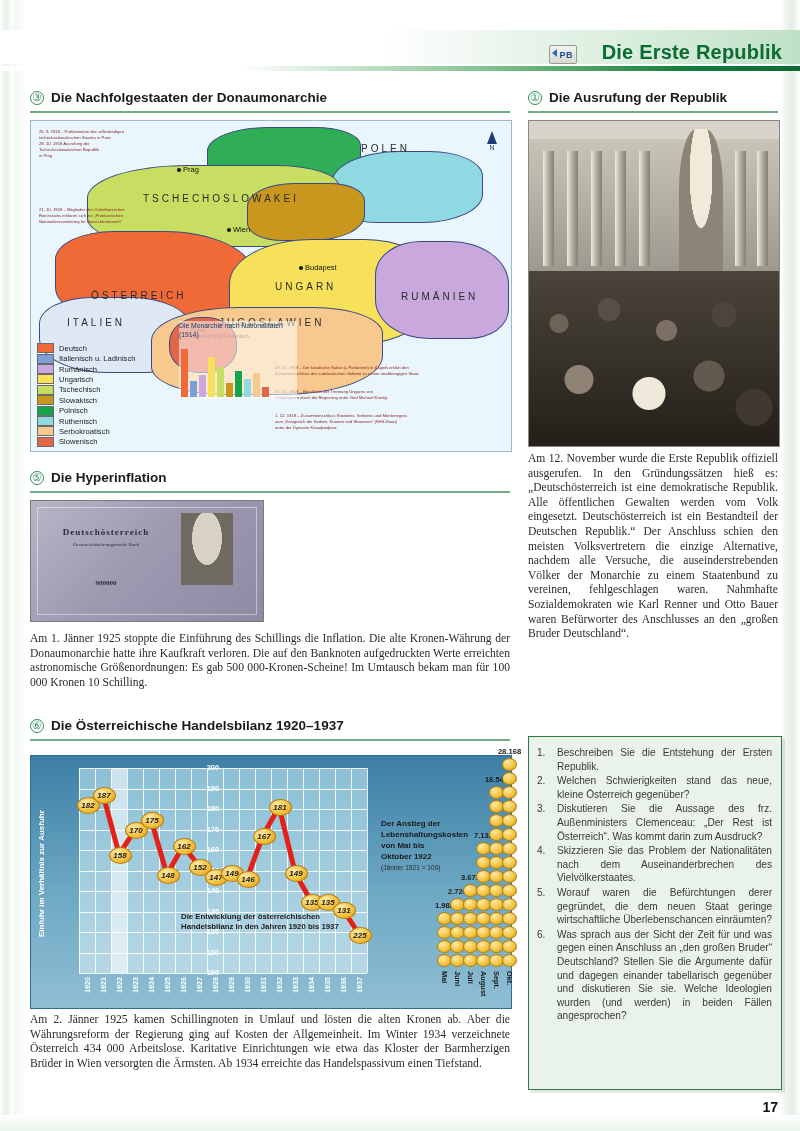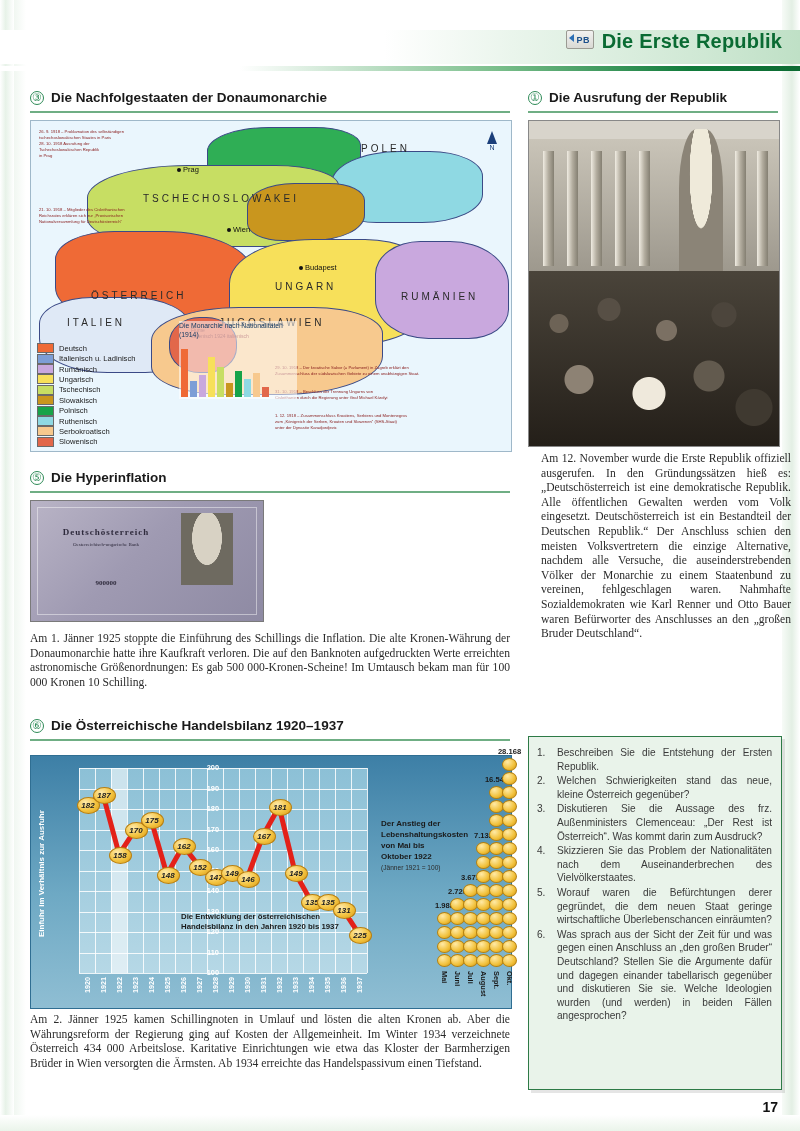--- a/index.html
+++ b/index.html
@@ -27,21 +27,21 @@
 
   
   .header{
     position:absolute;left:0;top:30px;width:800px;height:34px;
     background:linear-gradient(to right,#ffffff 0%,#ffffff 48%,#eaf5ec 64%,#cfe8d4 88%,#bfe0c6 100%);
   }
   .header-rule{
     position:absolute;left:0;top:66px;width:800px;height:5px;
     background:linear-gradient(to right,#ffffff 0%,#ffffff 30%,#7bbf8c 62%,#127c3c 86%,#0d6b33 100%);
   }
-  .header-inner{position:absolute;right:18px;top:30px;height:34px;display:flex;align-items:flex-start;gap:8px;}
+  .header-inner{position:absolute;right:18px;top:30px;height:34px;display:flex;align-items:flex-end;gap:25px;}
   .pb-logo{
     width:26px;height:17px;border-radius:2px;
     background:linear-gradient(#f2f2f0,#d9d9d4);
     border:1px solid #9a9a92;
     display:flex;align-items:center;justify-content:center;
     font-family:"Liberation Sans",sans-serif;
     font-size:9px;font-weight:bold;color:#1b4f8a;letter-spacing:.3px;
     position:relative;
   }
   .pb-logo:before{content:"";position:absolute;left:2px;top:3px;width:0;height:0;
@@ -111,21 +111,21 @@
     background:
       radial-gradient(circle at 12% 30%,#6d6356 0 9px,transparent 10px),
       radial-gradient(circle at 32% 22%,#574f45 0 11px,transparent 12px),
       radial-gradient(circle at 55% 34%,#7b7063 0 10px,transparent 11px),
       radial-gradient(circle at 78% 25%,#4c453c 0 12px,transparent 13px),
       radial-gradient(circle at 20% 62%,#8d8274 0 14px,transparent 15px),
       radial-gradient(circle at 48% 70%,#efe9dc 0 16px,transparent 17px),
       radial-gradient(circle at 72% 60%,#625a4e 0 15px,transparent 16px),
       radial-gradient(circle at 90% 78%,#3f3930 0 18px,transparent 19px),
       linear-gradient(to bottom,#4a443a,#241f19);}
-  #photo-caption{position:absolute;left:528px;top:452px;width:250px;margin-left:13px;}
+  #photo-caption{position:absolute;left:528px;top:452px;width:250px;}
 
   
   #banknotes{position:absolute;left:30px;top:500px;width:480px;height:148px;}
   .note{position:absolute;top:0;width:232px;height:120px;border:1px solid #7a7a7a;overflow:hidden;}
   .note.left{left:0;background:linear-gradient(135deg,#b9b4c6,#9f9ab2 45%,#8e8aa3);}
   .note.right{left:248px;background:linear-gradient(135deg,#e8b9c0,#d8868f 45%,#c96f7c);}
   .note-inner{position:absolute;inset:6px;border:1px solid rgba(255,255,255,.45);}
   .note-port{position:absolute;top:12px;width:52px;height:72px;
     background:radial-gradient(ellipse at 50% 35%,#d8d2c4 0 40%,#6e6a60 41% 100%);}
   .note-txt{position:absolute;font-family:"Liberation Serif",serif;text-align:center;color:#2e2a3c;}

